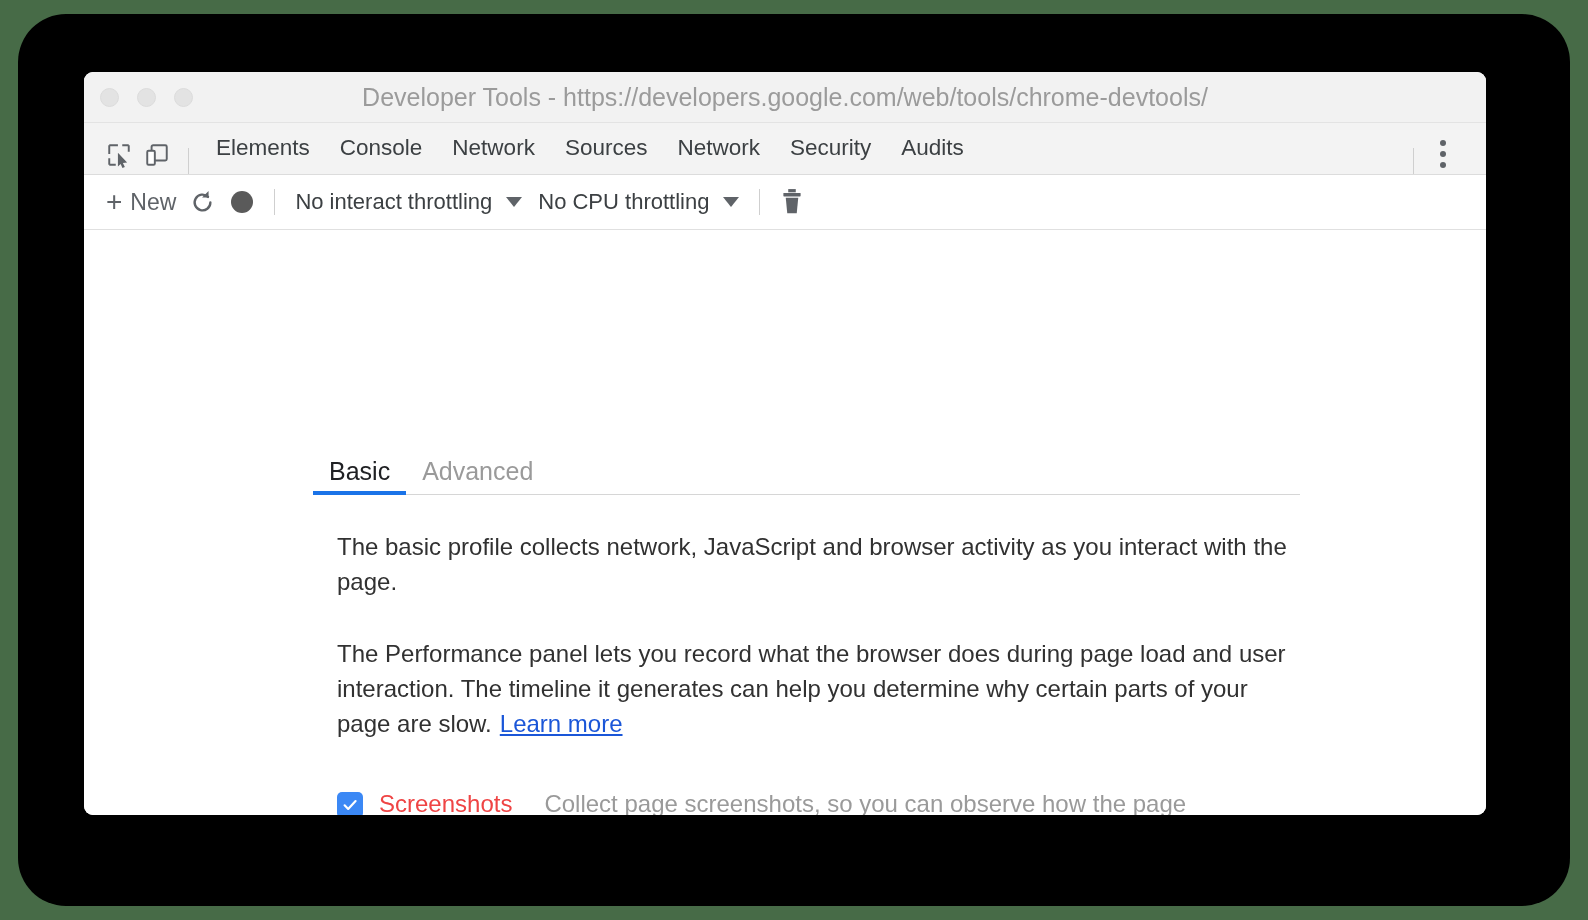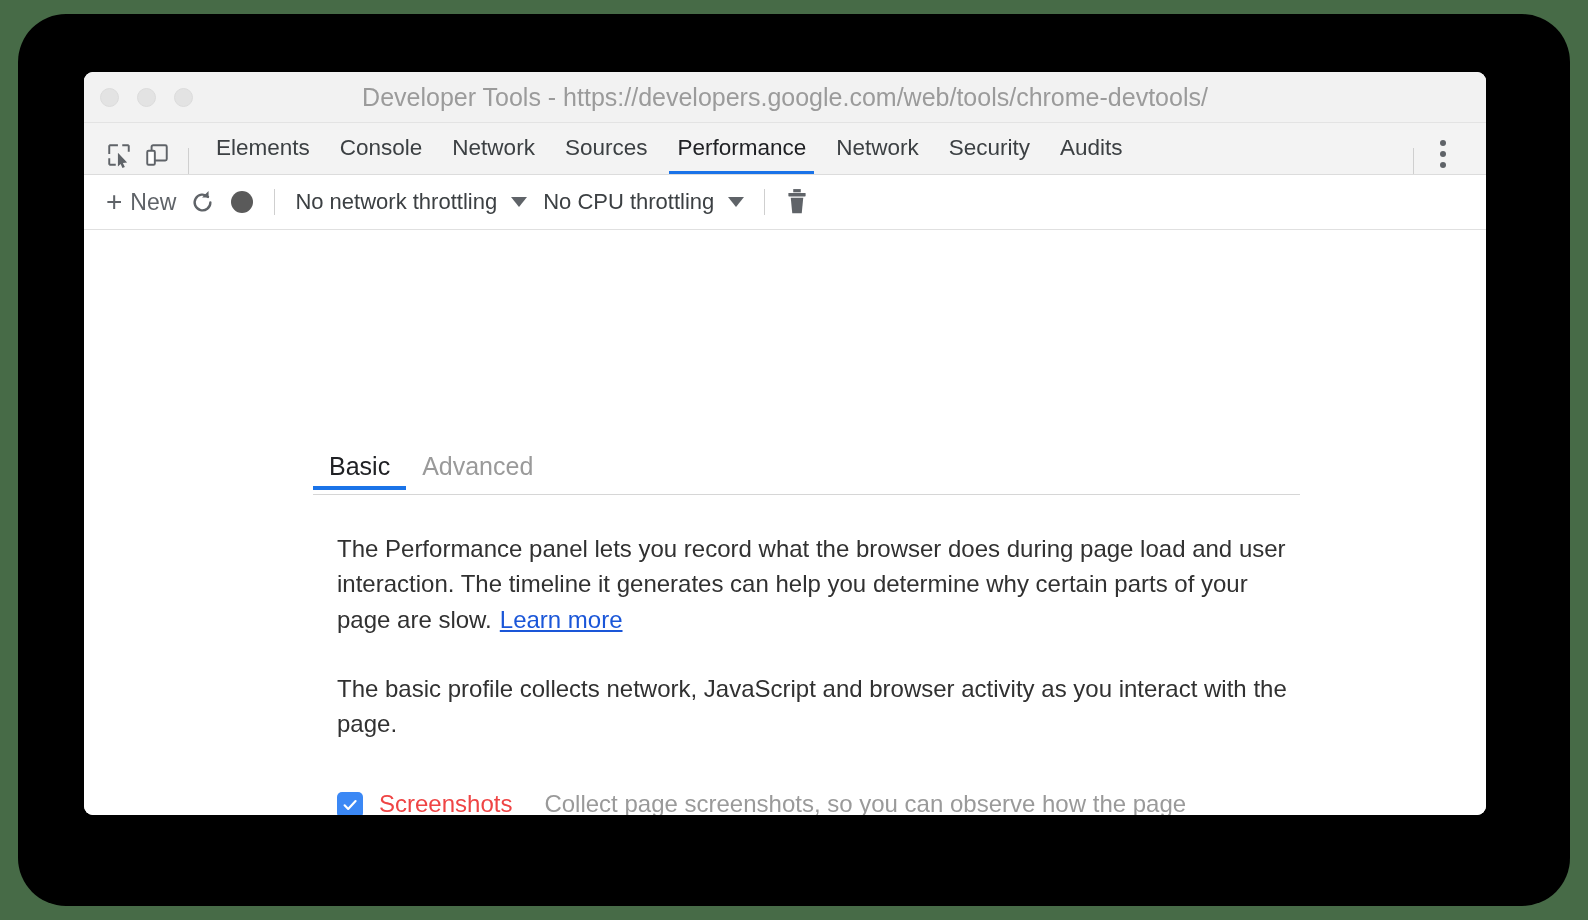--- a/index.html
+++ b/index.html
@@ -198,21 +198,21 @@
     padding: 0;
     overflow: hidden;
   }
   #content-wrap {
     margin-left: 229px;
     margin-top: 218px;
     width: 987px;
   }
   #subtabs {
     display: flex;
-    align-items: center;
+    align-items: flex-end;
     border-bottom: 1px solid #d6d6d6;
     height: 46px;
   }
   .subtab {
     font-size: 25px;
     color: #9a9a9a;
     padding: 0 16px 10px 16px;
     cursor: pointer;
     position: relative;
     line-height: 1;
@@ -305,21 +305,20 @@
         <rect x="3" y="8" width="7" height="13" rx="1.2" stroke="#5f6368" stroke-width="1.8" fill="#ffffff"></rect>
       </svg>
     </div>
 
     <div class="vdivider"></div>
 
     <div class="panel-tab">Elements</div>
     <div class="panel-tab">Console</div>
     <div class="panel-tab">Network</div>
     <div class="panel-tab">Sources</div>
-    <div class="panel-tab active">Performance</div>
     <div class="panel-tab">Network</div>
     <div class="panel-tab">Security</div>
     <div class="panel-tab">Audits</div>
 
     <div id="tabstrip-spacer"></div>
 
     <div class="vdivider"></div>
 
     <div class="kebab">
       <span></span>
@@ -342,21 +341,21 @@
       </svg>
     </div>
 
     <div id="record-btn">
       <div class="record-dot"></div>
     </div>
 
     <div class="vdivider"></div>
 
     <div class="throttle-select">
-      <span>No network throttling</span>
+      <span>No interact throttling</span>
       <span class="caret"></span>
     </div>
 
     <div class="throttle-select">
       <span>No CPU throttling</span>
       <span class="caret"></span>
     </div>
 
     <div class="vdivider"></div>
 
@@ -370,25 +369,25 @@
   </div>
 
   <div id="panel-body">
     <div id="content-wrap">
 
       <div id="subtabs">
         <div class="subtab active">Basic</div>
         <div class="subtab">Advanced</div>
       </div>
 
+      <p class="para second">The basic profile collects network, JavaScript and browser activity as you interact with the page.</p>
+
       <p class="para">
         <span>The Performance panel lets you record what the browser does during page load and user interaction. The timeline it generates can help you determine why certain parts of your page are slow.</span><a id="learn-more">Learn more</a>
       </p>
-
-      <p class="para second">The basic profile collects network, JavaScript and browser activity as you interact with the page.</p>
 
       <div id="screenshots-row">
         <div id="screenshots-checkbox">
           <svg width="18" height="18" viewBox="0 0 20 20">
             <path d="M4 10.4 L8 14.4 L16.2 5.6" stroke="#ffffff" stroke-width="2.4" fill="none" stroke-linecap="round" stroke-linejoin="round"></path>
           </svg>
         </div>
         <div id="screenshots-label">Screenshots</div>
         <div id="screenshots-desc">Collect page screenshots, so you can observe how the page was evolving during recording.</div>
       </div>

